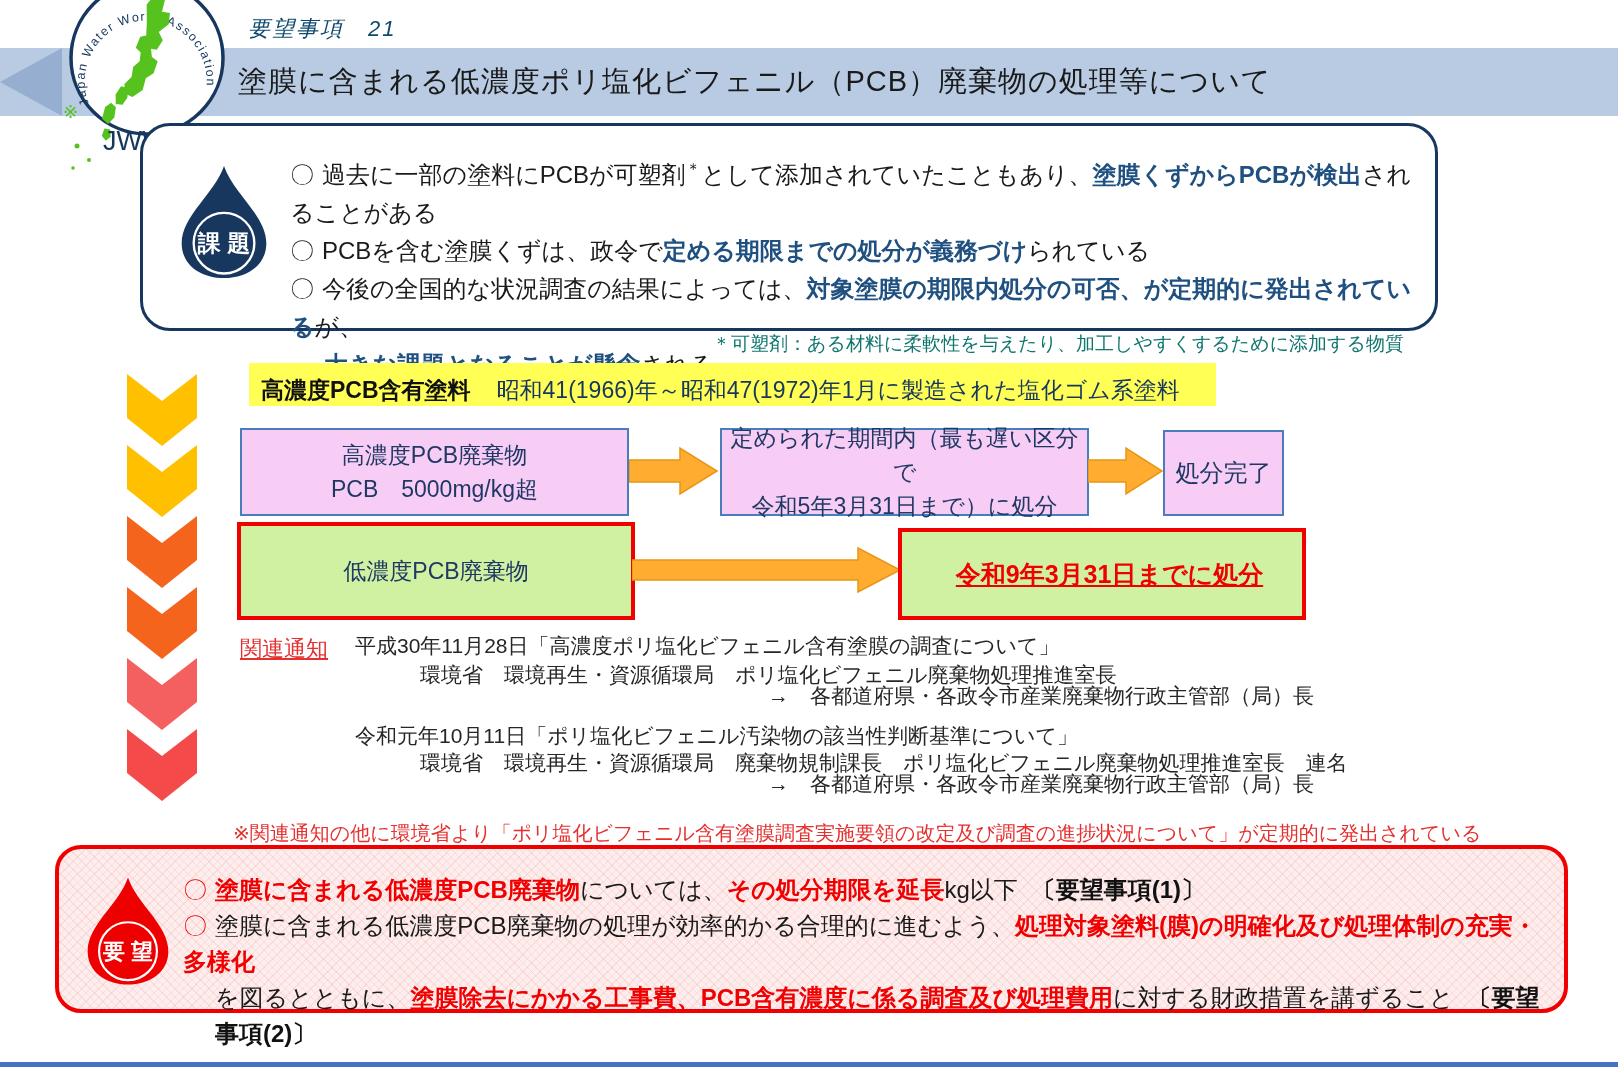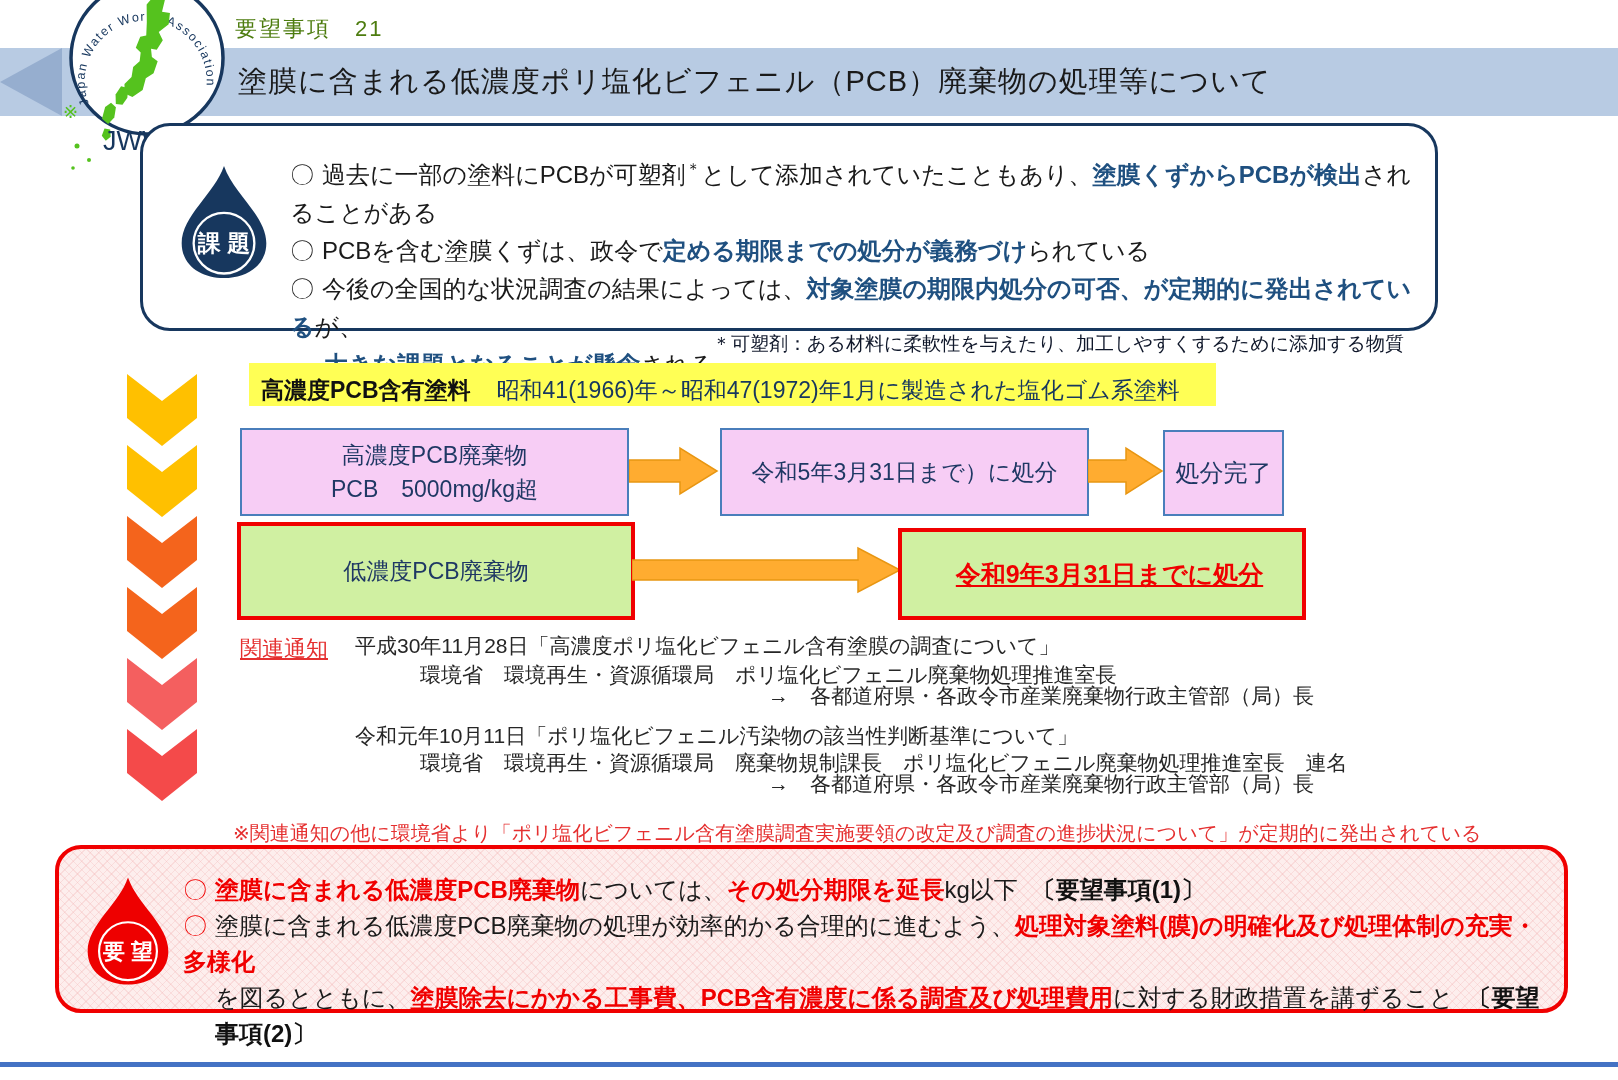--- a/index.html
+++ b/index.html
@@ -1,39 +1,39 @@
 <!DOCTYPE html>
 <html><head>
 <meta charset="utf-8">
 <style>
   html,body{margin:0;padding:0;}
   body{width:1618px;height:1080px;position:relative;background:#ffffff;overflow:hidden;
        font-family:"Liberation Sans","DejaVu Sans",sans-serif;color:#262626;}
   .abs{position:absolute;}
   
-  .hdr-label{left:235px;top:14px;font-size:22px;color:#4d7c0f;letter-spacing:2px;}
+  .hdr-label{left:248px;top:14px;font-size:22px;color:#0c4a6e;letter-spacing:2px;font-style:italic;}
   .banner{left:0;top:48px;width:1618px;height:68px;background:#b8cbe3;}
   .banner-arrow{left:0;top:48px;width:62px;height:68px;background:#96aecf;
        clip-path:polygon(100% 0,0 50%,100% 100%);}
   .title{left:238px;top:48px;height:68px;display:flex;align-items:center;
        font-size:29px;color:#1a1a1a;letter-spacing:1px;}
   
   .issue-box{left:140px;top:123px;width:1292px;height:202px;background:#fff;
        border:3px solid #17375e;border-radius:30px;}
   .issue-lines{left:290px;top:150px;width:1130px;font-size:24px;line-height:38px;color:#1a1a1a;}
   .issue-lines .cont{padding-left:34px;}
   .hl{color:#1f5080;font-weight:bold;}
   .sup{vertical-align:super;font-size:0.65em;}
   .marker{margin-right:8px;}
   
   .drop-wrap{width:92px;height:120px;}
   .drop-issue{left:178px;top:162px;}
   .drop-req{left:84px;top:874px;}
   
-  .footnote{right:214px;top:331px;font-size:19px;color:#0f172a;}
+  .footnote{right:214px;top:331px;font-size:19px;color:#0f766e;}
   
   .chev{left:127px;top:374px;}
   
   .ybar{left:249px;top:363px;width:967px;height:43px;background:#ffff55;
        display:flex;align-items:flex-end;font-size:23px;}
   .ybar b{color:#111;margin:0 26px 0 12px;}
   .ybar span{color:#17375e;}
   
   .fbox{display:flex;flex-direction:column;align-items:center;justify-content:center;
        font-size:23px;color:#1f3864;line-height:34px;text-align:center;}
@@ -130,20 +130,21 @@
 </div>
 
 <div class="abs fbox pink box-high">
   <div>高濃度PCB廃棄物</div>
     <div>PCB　5000mg/kg超</div>
 </div>
 <svg class="abs" style="left:629px;top:446px;" width="90" height="50" viewBox="0 0 90 50">
   <polygon points="0,14 51,14 51,2 88,25 51,48 51,36 0,36" fill="#ffac30" stroke="#e89612" stroke-width="1.5"></polygon>
 </svg>
 <div class="abs fbox pink box-period">
+  <div>定められた期間内（最も遅い区分で</div>
     <div>令和5年3月31日まで）に処分</div>
 </div>
 <svg class="abs" style="left:1088px;top:446px;" width="76" height="50" viewBox="0 0 76 50">
   <polygon points="0,14 38,14 38,2 74,25 38,48 38,36 0,36" fill="#ffac30" stroke="#e89612" stroke-width="1.5"></polygon>
 </svg>
 <div class="abs fbox pink box-done">
   <div>処分完了</div>
 </div>
 
 <div class="abs fbox green box-low">

